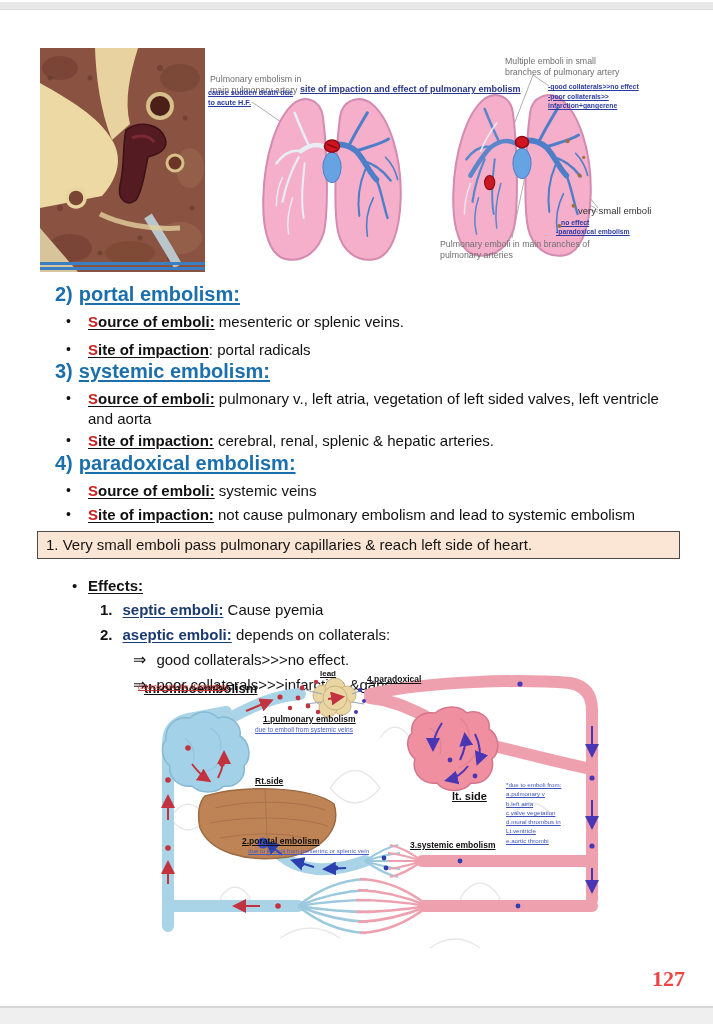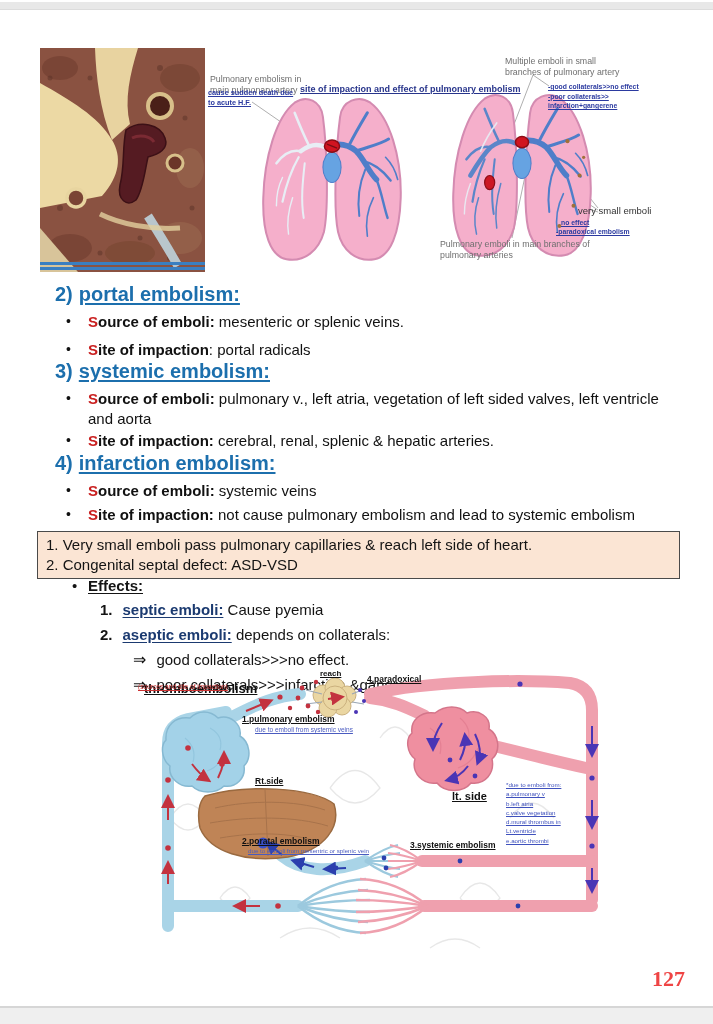--- a/index.html
+++ b/index.html
@@ -18,21 +18,21 @@
   .sm{font-size:7.3px;line-height:1.35;}
   .xs{font-size:6.8px;line-height:1.4;}
 
   
   .heading{font-size:20px;font-weight:bold;color:#1c6fad;left:55px;white-space:nowrap;}
   .heading .hnum{margin-right:6px;}
   .heading .hu{text-decoration:underline;text-underline-offset:2px;}
   .brow{left:66px;width:616px;font-size:15px;line-height:1.3;color:#111;}
   .brow .dot{position:absolute;left:0;top:0;font-size:14px;}
   .brow .content{display:block;margin-left:22px;}
-  .lblu{font-weight:bold;text-underline-offset:2px;margin-top:37px;}
+  .lblu{font-weight:bold;text-decoration:underline;text-underline-offset:2px;margin-top:37px;}
   .lead{color:#c91f1f;}
   .notebox{left:37px;top:531px;width:625px;background:#fbe5d4;border:1.6px solid #4a4a4a;
            padding:3px 8px;font-size:15px;line-height:1.33;color:#141414;}
   .effh{left:72px;font-size:15px;font-weight:bold;}
   .effh .dot{position:absolute;left:0;top:0;font-weight:normal;}
   .effh .t{margin-left:16px;text-decoration:underline;text-underline-offset:2px;}
   .effitem{left:100px;font-size:15px;}
   .effitem .n{font-weight:bold;margin-right:10px;}
   .effitem .l{font-weight:bold;color:#1b3a70;text-decoration:underline;text-underline-offset:2px;}
   .arrowrow{left:133px;font-size:15px;}
@@ -205,34 +205,33 @@
 <div class="abs brow" style="top:389px;width:600px;">
   <span class="dot">•</span>
   <span class="content"><span class="lblu"><span class="lead">S</span><span>ource of emboli:</span></span><span> pulmonary v., left atria, vegetation of left sided valves, left ventricle and aorta</span></span>
 </div>
 <div class="abs brow" style="top:431px;">
   <span class="dot">•</span>
   <span class="content"><span class="lblu"><span class="lead">S</span><span>ite of impaction:</span></span><span> cerebral, renal, splenic &amp; hepatic arteries.</span></span>
 </div>
 
 <div class="abs heading" style="top:452px;">
-  <span class="hnum">4)</span><span class="hu">infarction embolism:</span>
+  <span class="hnum">4)</span><span class="hu">paradoxical embolism:</span>
 </div>
 <div class="abs brow" style="top:481px;">
   <span class="dot">•</span>
   <span class="content"><span class="lblu"><span class="lead">S</span><span>ource of emboli:</span></span><span> systemic veins</span></span>
 </div>
 <div class="abs brow" style="top:505px;">
   <span class="dot">•</span>
   <span class="content"><span class="lblu"><span class="lead">S</span><span>ite of impaction:</span></span><span> not cause pulmonary embolism and lead to systemic embolism</span></span>
 </div>
 
 <div class="abs notebox">
   <div>1. Very small emboli pass pulmonary capillaries &amp; reach left side of heart.</div>
-  <div>2. Congenital septal defect: ASD-VSD</div>
 </div>
 
 <div class="abs effh" style="top:577px;">
   <span class="dot">•</span>
   <span class="t">Effects:</span>
 </div>
 <div class="abs effitem" style="top:601px;">
   <span class="n">1.</span><span class="l">septic emboli:</span><span> Cause pyemia</span>
 </div>
 <div class="abs effitem" style="top:626px;">
@@ -413,23 +412,23 @@
       <circle cx="330" cy="193" r="2.4"></circle>
         <circle cx="254" cy="190" r="2.4"></circle>
       <circle cx="256" cy="200" r="2.4"></circle>
         <circle cx="388" cy="238" r="2.4"></circle>
     </g>
   </svg>
 
   
   <div class="dlab" style="left:14px;top:13px;font-size:13px;">thromboembolism</div>
   <div class="redsub" style="left:8px;top:15px;">(sources and site of impaction)</div>
-  <div class="dlab" style="left:190px;top:1px;font-size:8px;">reach</div>
+  <div class="dlab" style="left:190px;top:1px;font-size:8px;">lead</div>
   <div class="dlab" style="left:237px;top:6px;font-size:8.5px;">4.paradoxical</div>
-  <div class="dlab" style="left:112px;top:46px;font-size:8.5px;">1.pulmonary embolism</div>
+  <div class="dlab" style="left:133px;top:46px;font-size:8.5px;">1.pulmonary embolism</div>
   <div class="dsub" style="left:125px;top:58px;font-size:6.5px;">due to emboli from systemic veins</div>
   <div class="dlab" style="left:125px;top:108px;font-size:8.5px;">Rt.side</div>
   <div class="dlab" style="left:322px;top:122px;font-size:11px;">lt. side</div>
   <div class="dnote">
     <div>*due to emboli from:</div>
     <div>a.pulmonary v</div>
     <div>b.left atria</div>
     <div>c.valve vegetation</div>
     <div>d.mural thrombus in</div>
     <div>Lt.ventricle</div>

